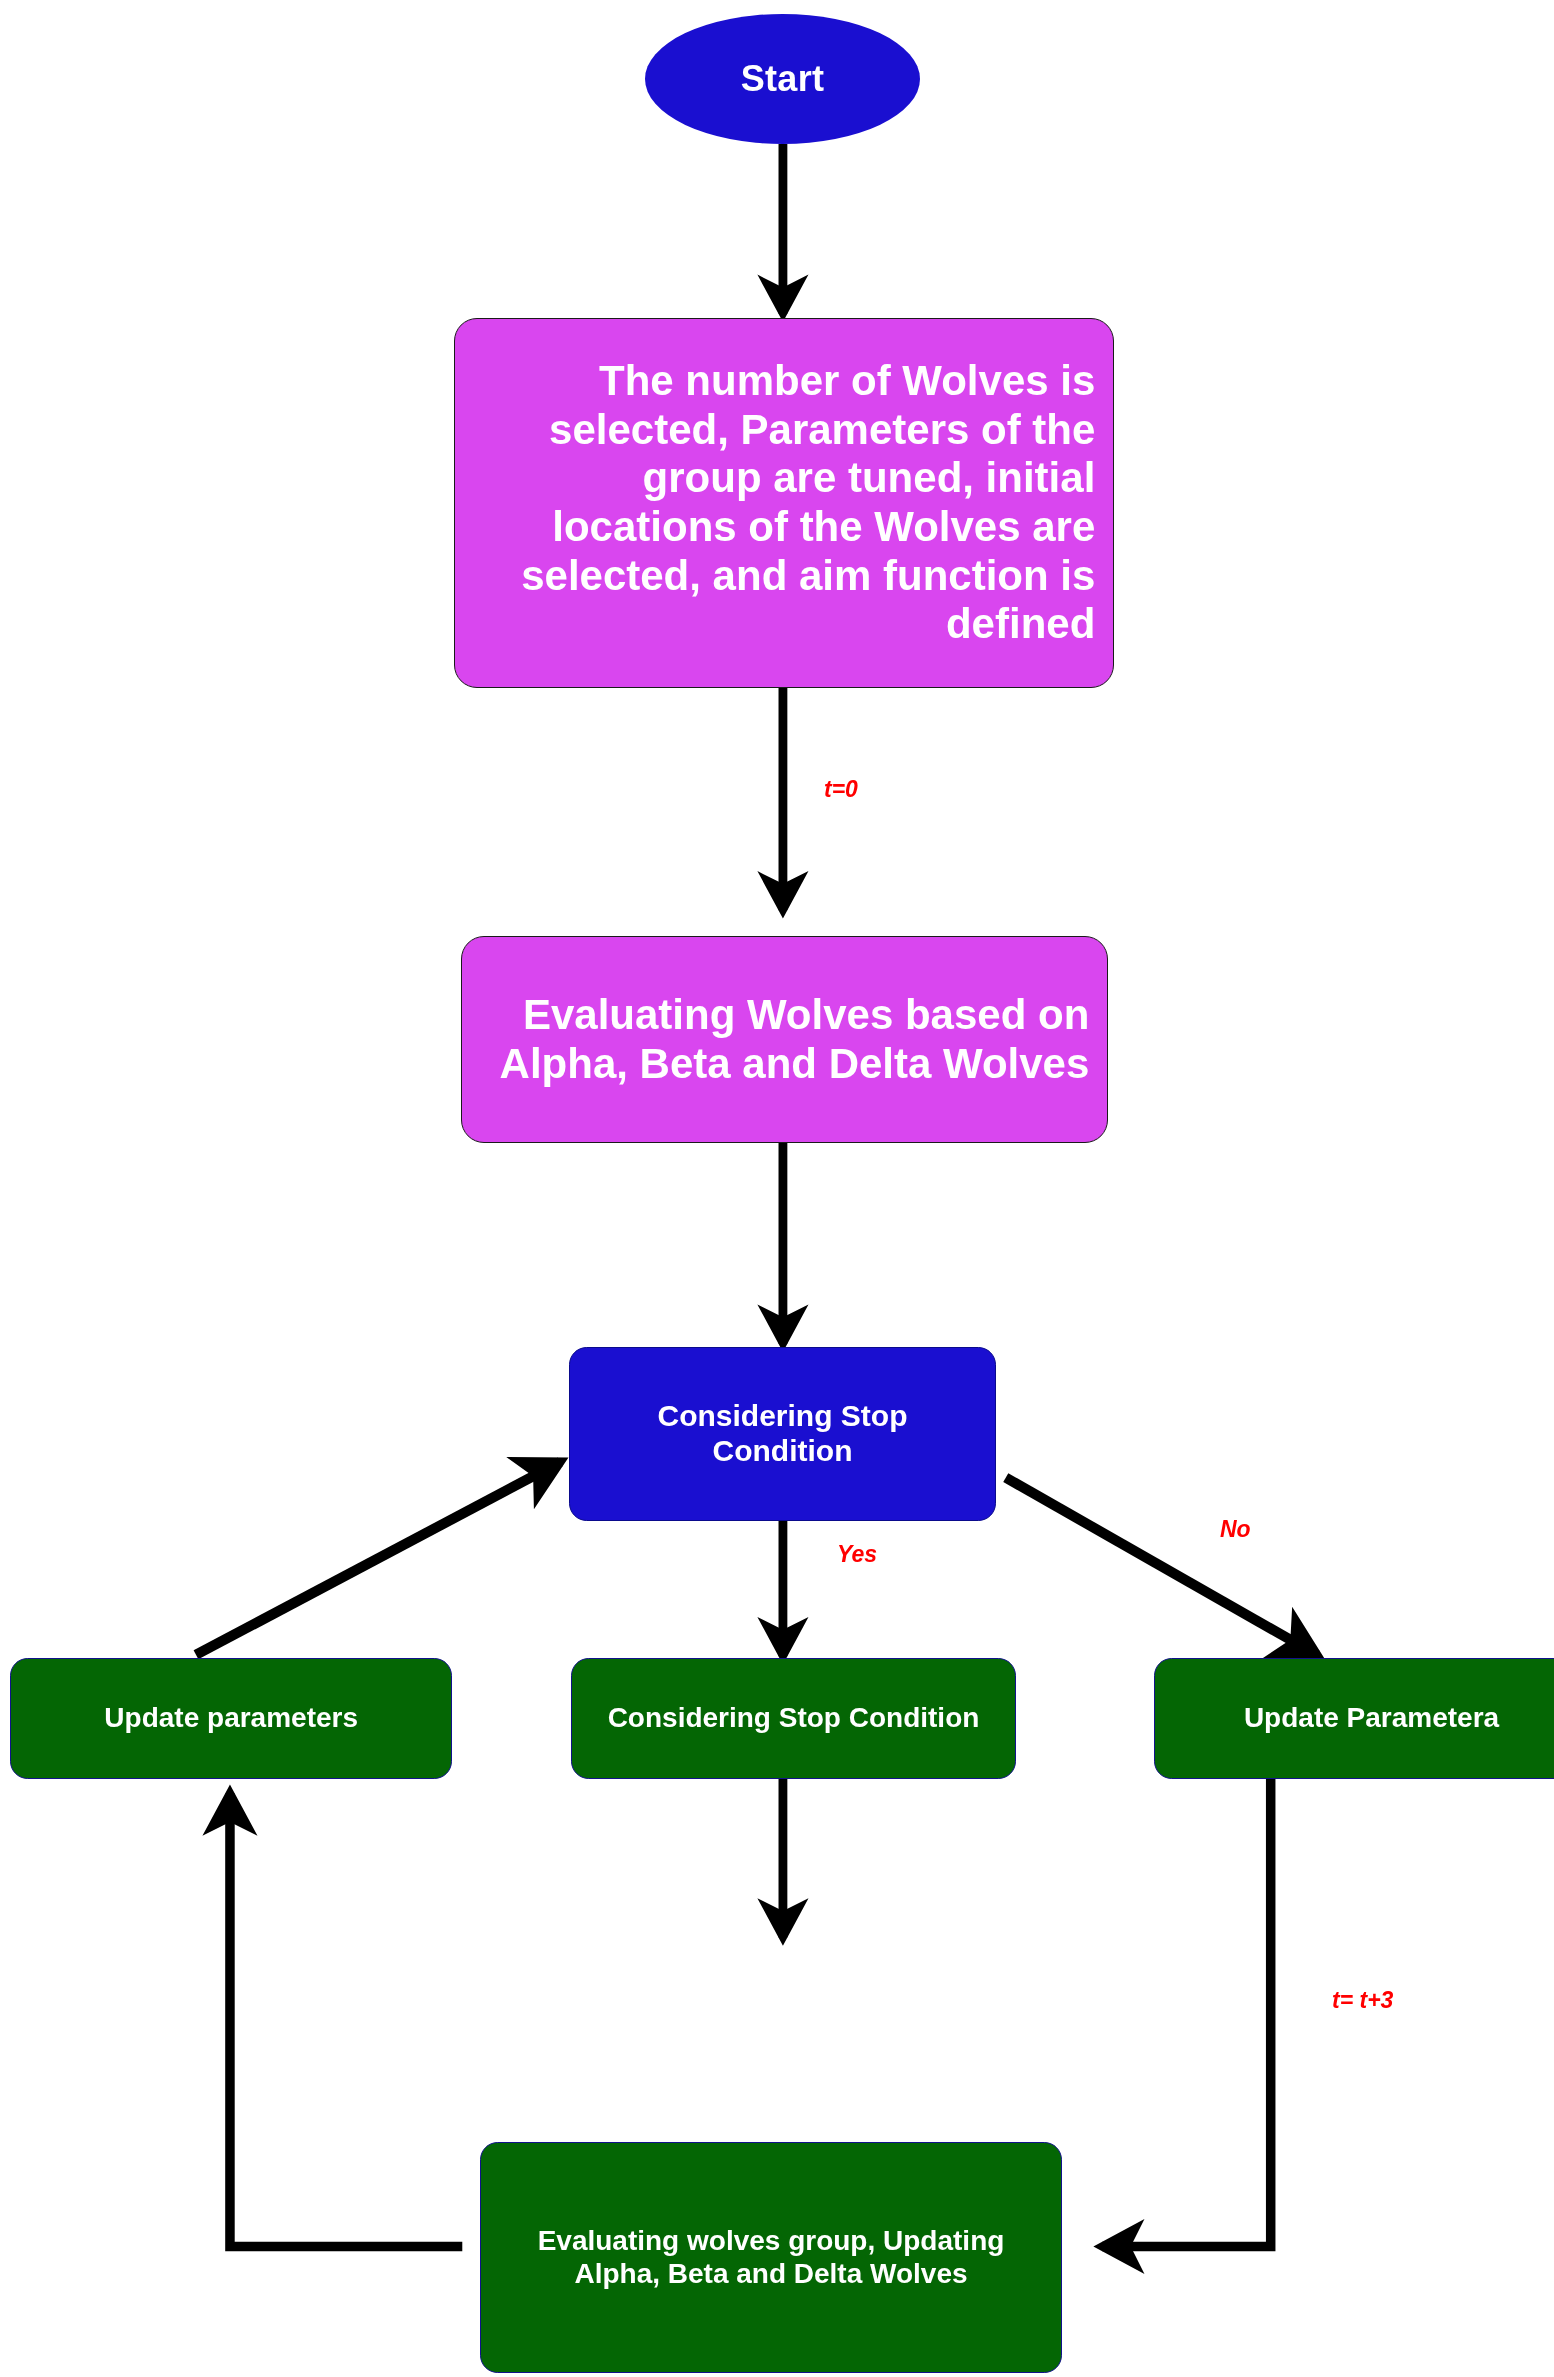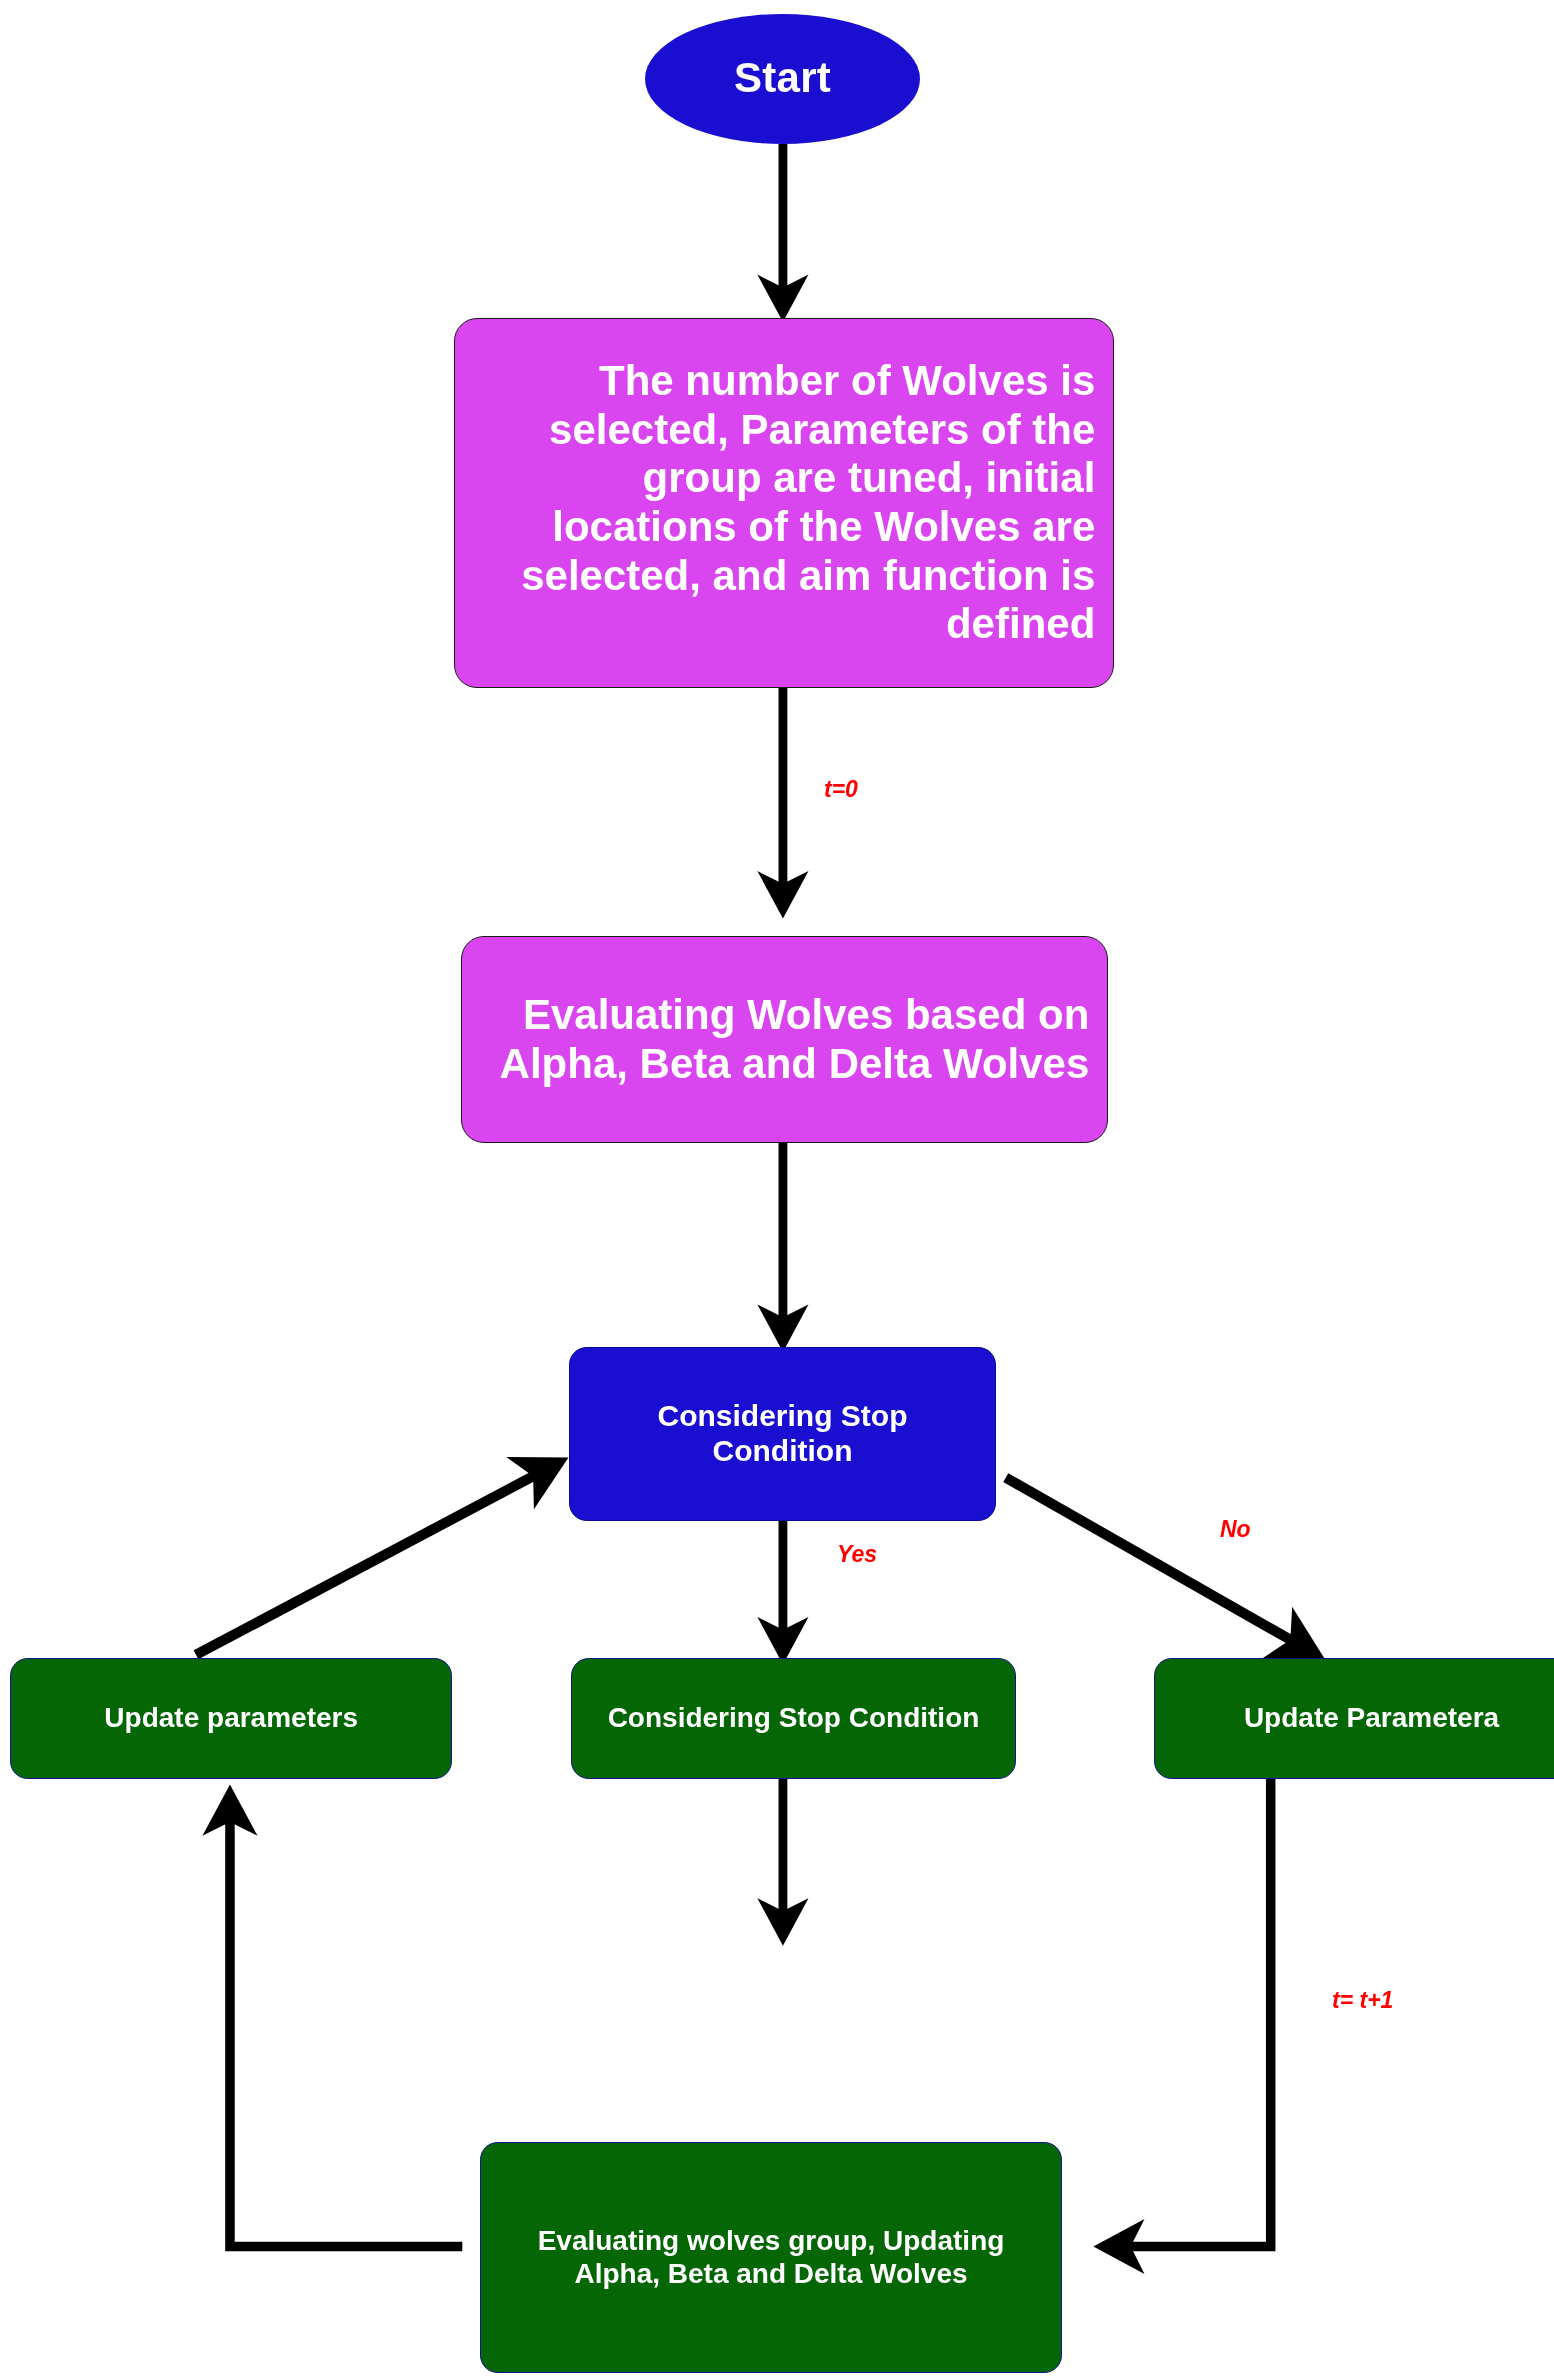--- a/index.html
+++ b/index.html
@@ -23,21 +23,21 @@
     justify-content: center;
     text-align: center;
     color: #ffffff;
     font-weight: bold;
     line-height: 1.16;
     z-index: 3;
   }
   .terminator {
     border-radius: 50%;
     background: #1a0fd0;
-    font-size: 42px;
+    font-size: 36px;
     letter-spacing: 0.3px;
   }
   .process-red {
     background: #d946ef;
     border: 1.4px solid #1a1a1a;
     border-radius: 23px;
     font-size: 42px;
     padding: 6.8px 17.7px;
     text-align: right;
   }
@@ -132,20 +132,20 @@
 
   <div class="node process-green" style="left:571px; top:1658px; width:445px; height:121px;">
     <span>Considering Stop Condition</span>
   </div>
 
   <div class="node process-green" style="left:1108px; top:1658px; width:435px; height:121px;margin-left:46px;">
     <span>Update Parametera</span>
   </div>
 
 
-  <div class="edge-label" style="left:1332px; top:1987px;">t= t+1</div>
+  <div class="edge-label" style="left:1332px; top:1987px;">t= t+3</div>
 
   <div class="node process-green" style="left:480px; top:2142px; width:582px; height:231px;">
     <span>Evaluating wolves group, Updating Alpha, Beta and Delta Wolves</span>
   </div>
 
 </div>
 
 
 </body></html>

